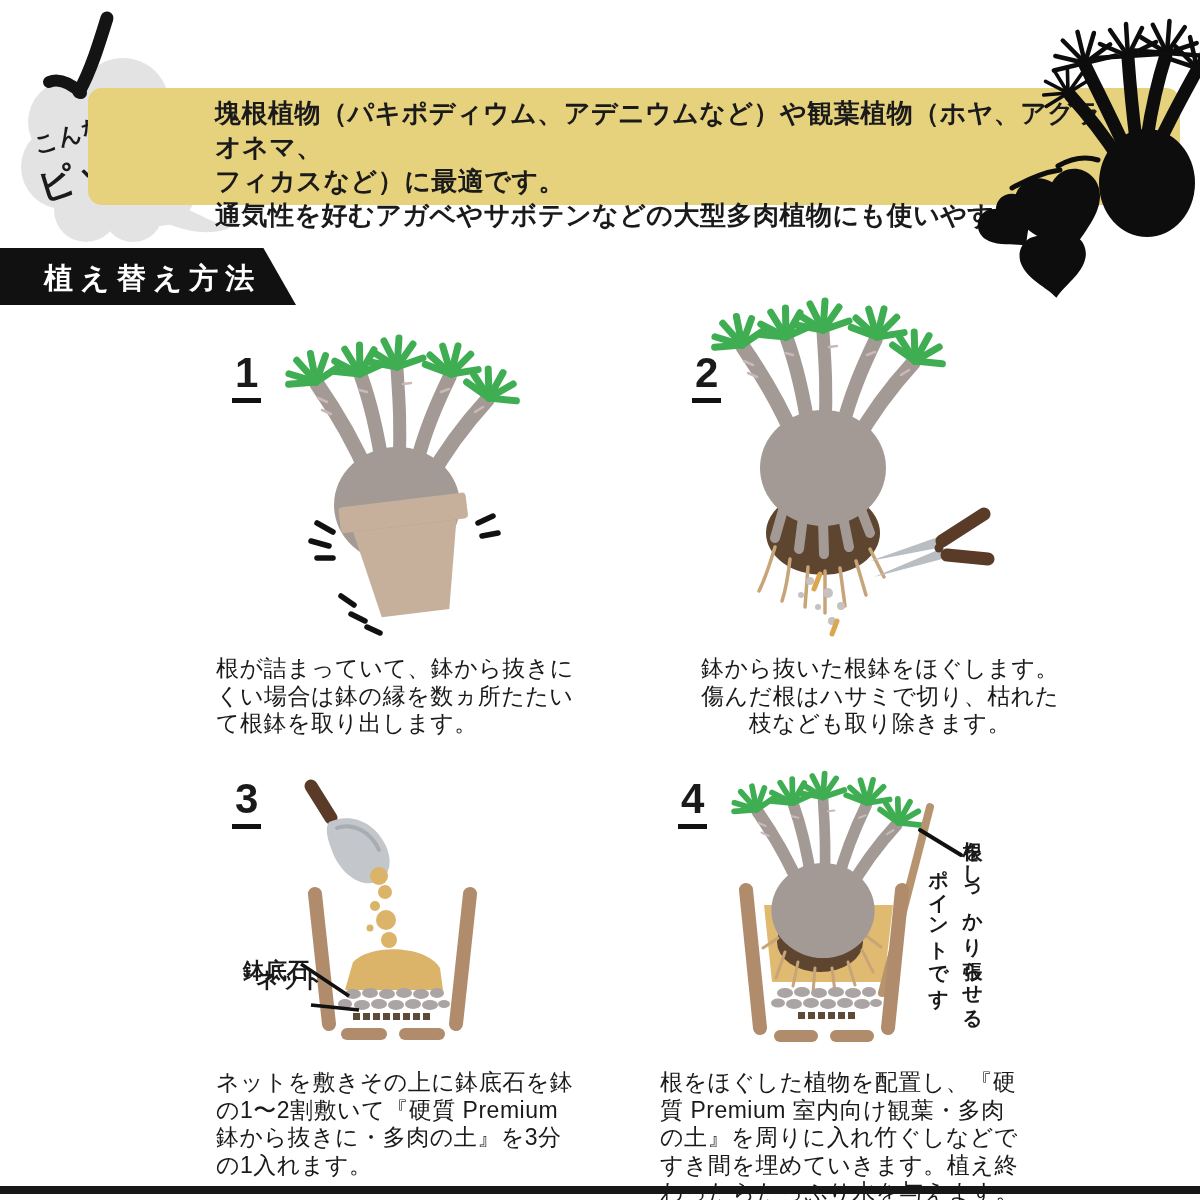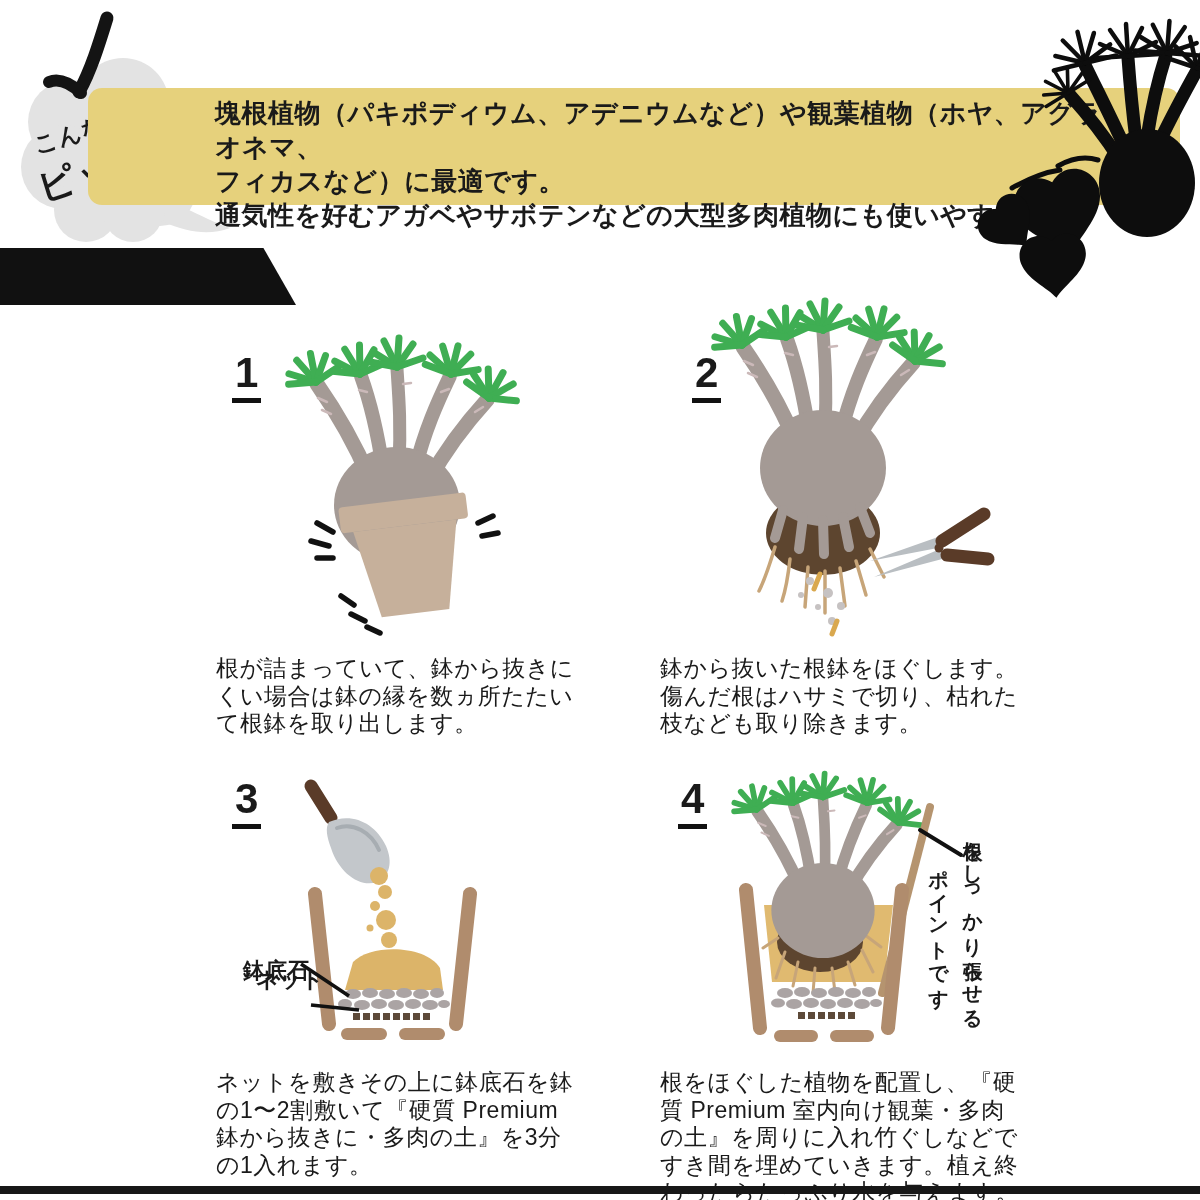--- a/index.html
+++ b/index.html
@@ -22,21 +22,21 @@
   .sec{left:0;top:248px;width:296px;height:57px;background:#111111;
        -webkit-clip-path:polygon(0 0,89% 0,100% 100%,0 100%);clip-path:polygon(0 0,89% 0,100% 100%,0 100%);}
   .sec-title{left:44px;top:259px;font-size:29px;font-weight:700;color:#ffffff;letter-spacing:7px;}
 
   
   .num{font-size:42px;font-weight:700;line-height:1;border-bottom:5px solid #111;padding:0 3px 4px 3px;}
   .n1{left:232px;top:352px;} .n2{left:692px;top:352px;} .n3{left:232px;top:778px;} .n4{left:678px;top:778px;}
 
   
   .caption{font-size:23px;font-weight:400;line-height:27.5px;white-space:pre-line;letter-spacing:0.5px;}
-  .c1{left:216px;top:632px;width:386px;} .c2{left:660px;top:632px;width:392px;}
+  .c1{left:216px;top:632px;width:386px;} .c2{left:684px;top:632px;width:392px;text-align:center;}
   .c3{left:216px;top:1046px;width:392px;} .c4{left:660px;top:1046px;width:400px;}
 
   
   .part-label{font-size:22px;font-weight:700;}
   .lbl-stones{left:243px;top:956px;} .lbl-net{left:256px;top:965px;}
 
   
   .callout{left:922px;top:826px;height:250px;writing-mode:vertical-rl;font-size:20px;font-weight:700;
            line-height:1.7;letter-spacing:1px;}
   .callout-l2{display:block;padding-top:30px;}
@@ -146,20 +146,21 @@
         <path d="M62,168 C80,158 96,152 110,150"></path>
         <path d="M98,196 C102,206 104,216 103,226"></path>
       </g>
       <use href="#heart" transform="translate(108,184) rotate(-15) scale(1.25)"></use>
       <use href="#heart" transform="translate(55,200) rotate(-40) scale(0.8)"></use>
       <use href="#heart" transform="translate(103,238) rotate(-5) scale(0.95)"></use>
     </g>
   </svg>
 
   <div class="abs sec"></div>
+  <div class="abs sec-title">植え替え方法</div>
 
   <div class="abs num n1">1</div>
   <svg class="abs" style="left:255px;top:330px" width="300" height="300" viewBox="0 0 300 300">
     <use href="#pachy" transform="translate(142,172)"></use>
     <g transform="rotate(-7 150 230)" fill="#c6b09b">
       <rect x="90" y="170" width="128" height="26" rx="4"></rect>
       <path d="M102,196 L206,196 L188,284 L120,284 Z"></path>
     </g>
     <g stroke="#111" stroke-width="5.5" stroke-linecap="round">
       <path d="M62,193 l16,9"></path>

